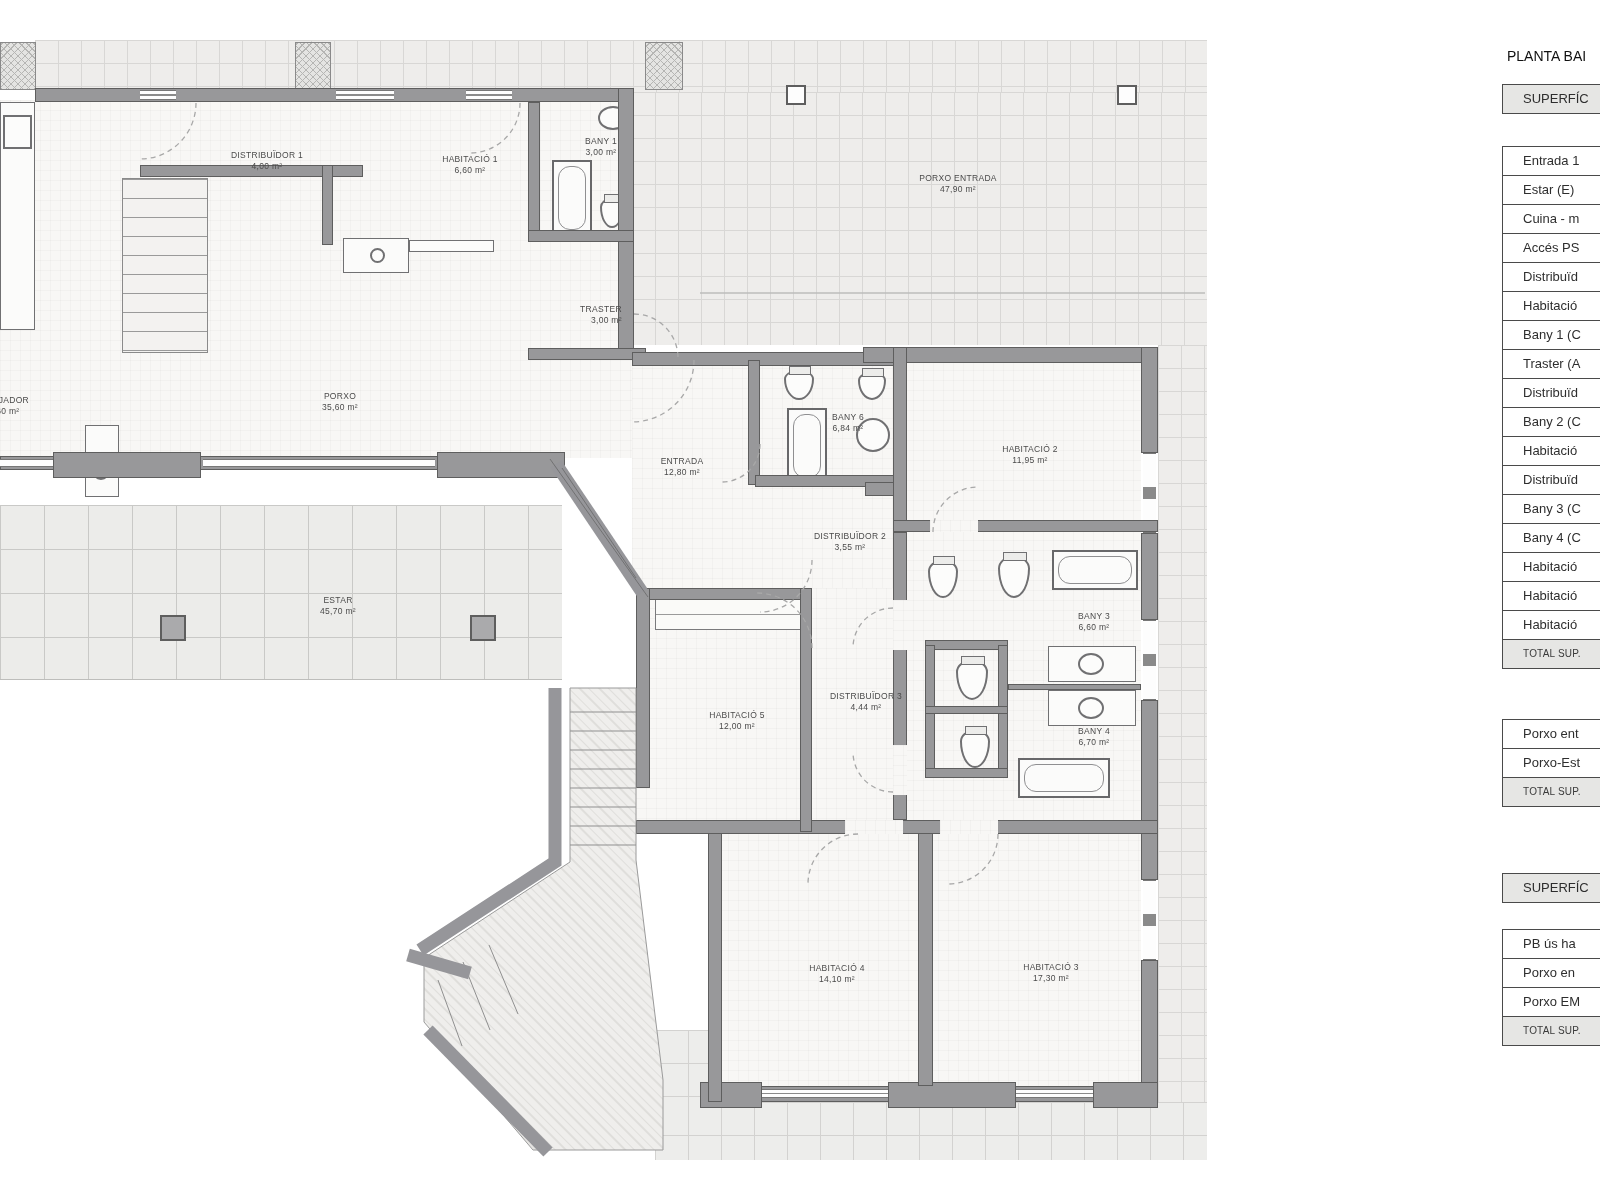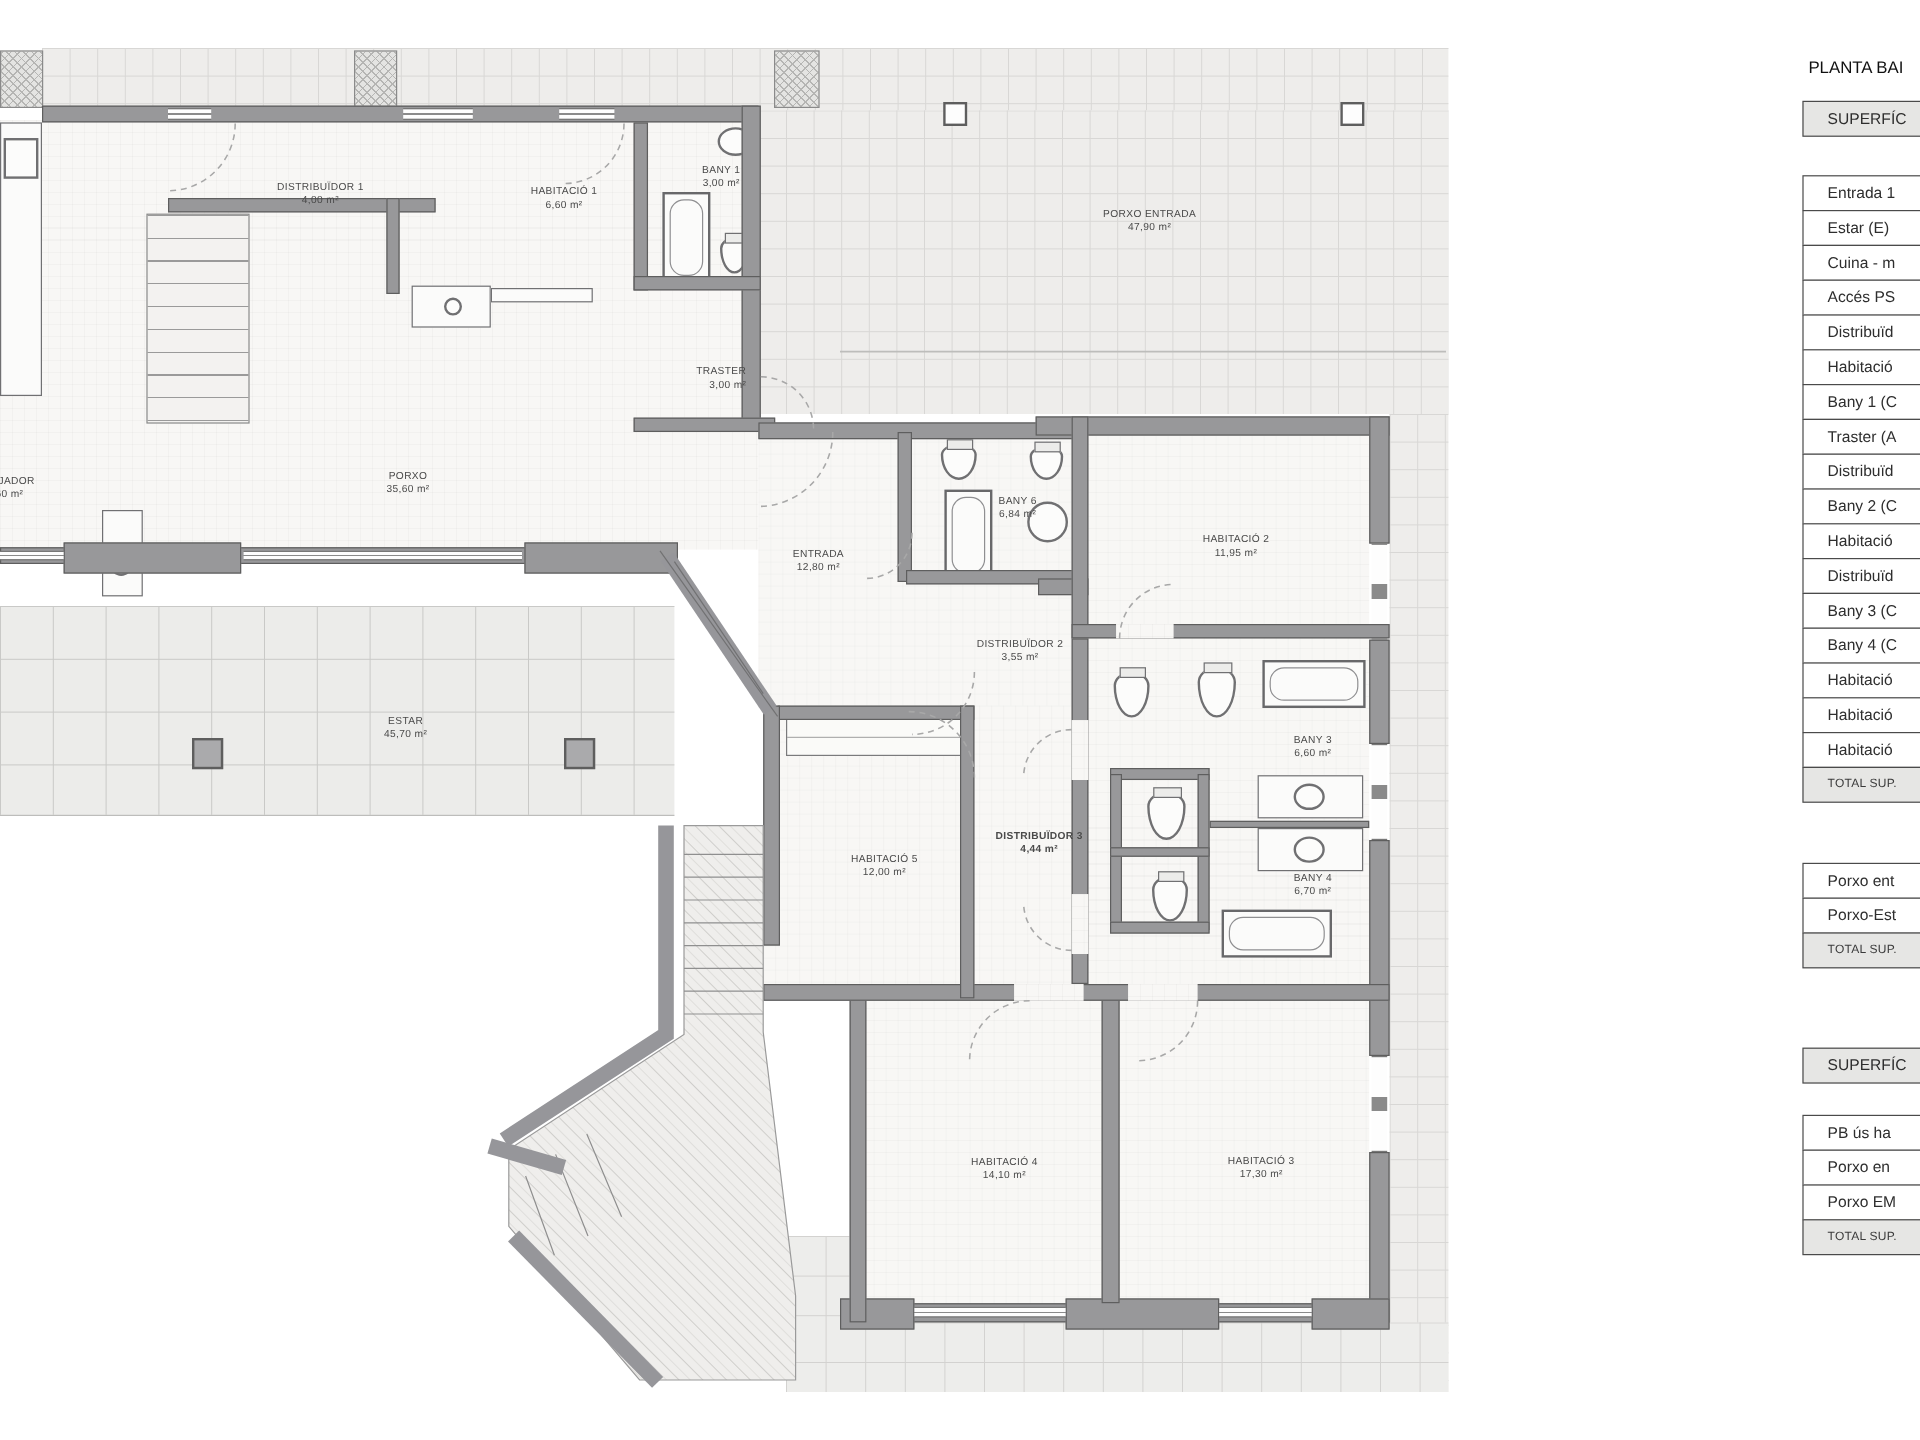--- a/index.html
+++ b/index.html
@@ -260,21 +260,21 @@
       <div>6,60 m²</div>
     </div>
   <div class="abs rlabel" style="left:1094px;top:737px;">
       <div>BANY 4</div>
       <div>6,70 m²</div>
     </div>
   <div class="abs rlabel" style="left:737px;top:721px;">
       <div>HABITACIÓ 5</div>
       <div>12,00 m²</div>
     </div>
-  <div class="abs rlabel" style="left:866px;top:702px;font-weight:bold;">
+  <div class="abs rlabel" style="left:866px;top:702px;">
       <div>DISTRIBUÏDOR 3</div>
       <div>4,44 m²</div>
     </div>
   <div class="abs rlabel" style="left:837px;top:974px;">
       <div>HABITACIÓ 4</div>
       <div>14,10 m²</div>
     </div>
   <div class="abs rlabel" style="left:1051px;top:973px;">
       <div>HABITACIÓ 3</div>
       <div>17,30 m²</div>

